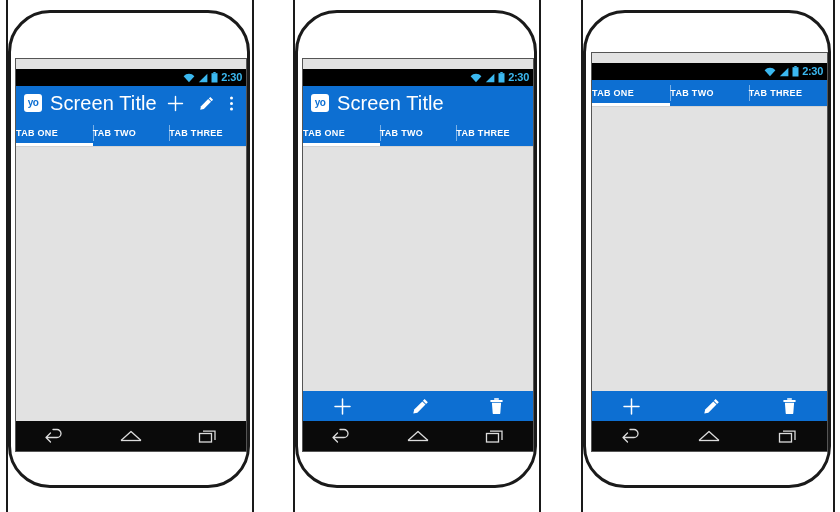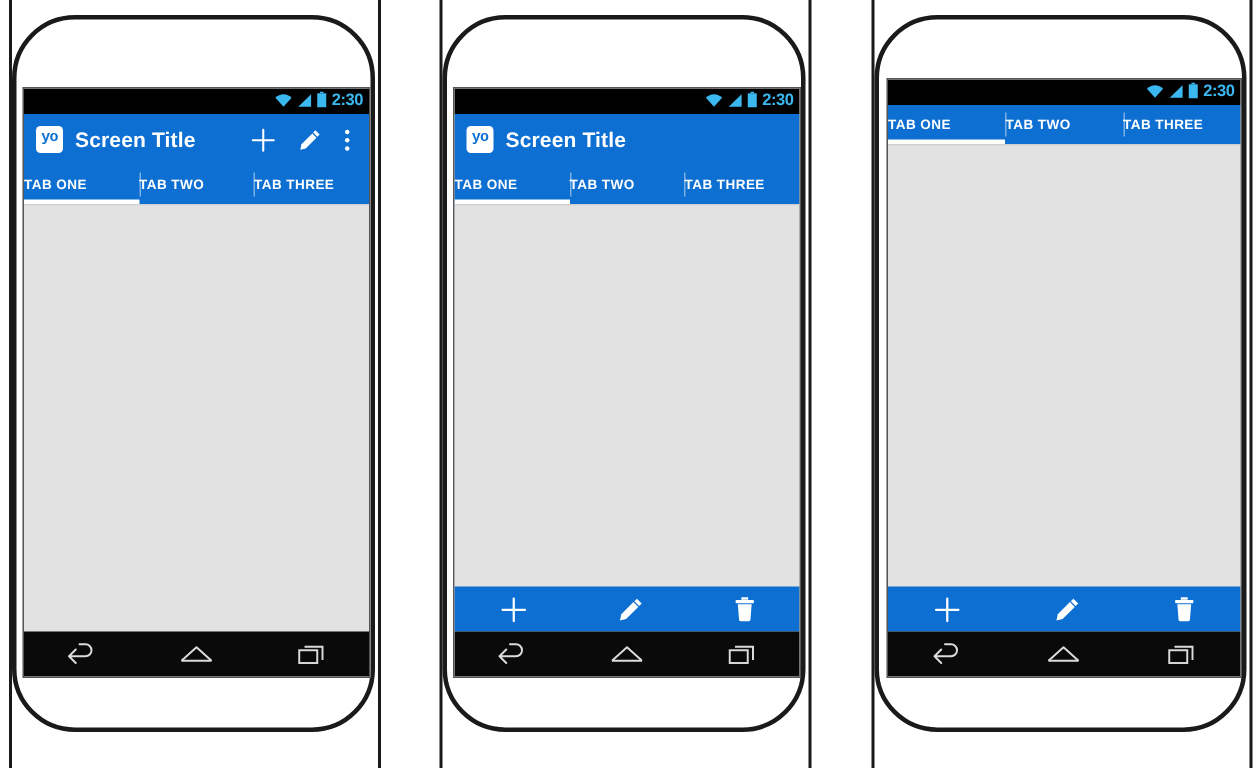--- a/index.html
+++ b/index.html
@@ -42,20 +42,21 @@
   
   .statusbar{
     height:17px;
     background:#000000;
     display:flex;
     align-items:center;
     justify-content:flex-end;
     padding-right:4px;
     gap:3px;
     flex:0 0 auto;
+    margin-top:10px;
   }
   .sb-icon{display:block;}
   .sb-time{
     color:#3bb8f0;
     font-size:11px;
     font-weight:bold;
     letter-spacing:-0.3px;
     line-height:1;
     font-family:"Liberation Sans", sans-serif;
   }
@@ -69,33 +70,32 @@
     padding:0 8px;
     flex:0 0 auto;
     gap:8px;
   }
   .applogo{
     width:18px;height:18px;
     background:#ffffff;
     border-radius:3px;
     display:flex;align-items:center;justify-content:center;
     flex:0 0 auto;
-    font-family:Liberation Mono, monospace;
   }
   .applogo span{
     color:#0d6fd2;
     font-size:10px;
     font-weight:bold;
     line-height:1;
     letter-spacing:-0.5px;
   }
   .apptitle{
     color:#ffffff;
-    font-size:14px;
-    font-weight:bold;
+    font-size:20px;
+    font-weight:normal;
     white-space:nowrap;
     flex:1 1 auto;
     letter-spacing:0.1px;
   }
   .tb-actions{display:flex;align-items:center;gap:14px;flex:0 0 auto;padding-right:4px;}
   .tb-btn{display:flex;align-items:center;justify-content:center;}
 
   
   .tabbar{
     background:#0d6fd2;

